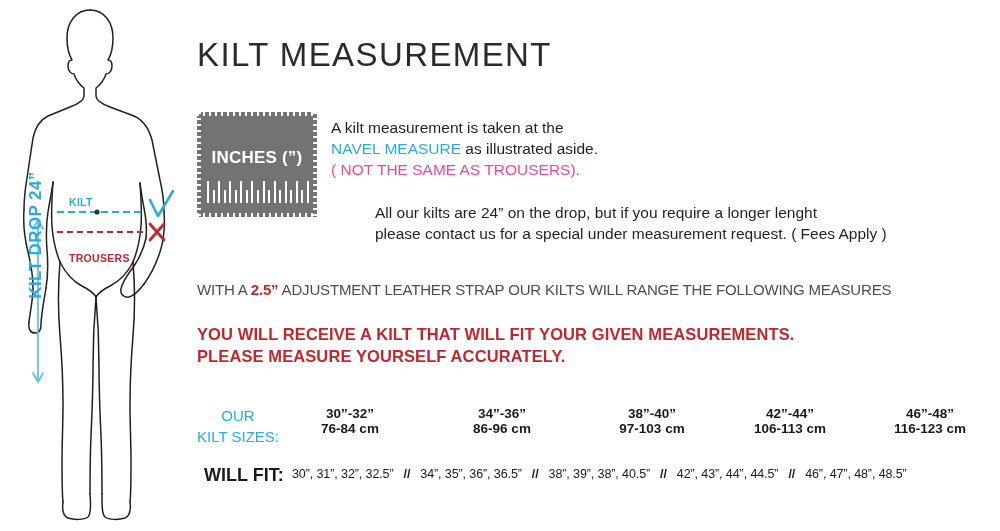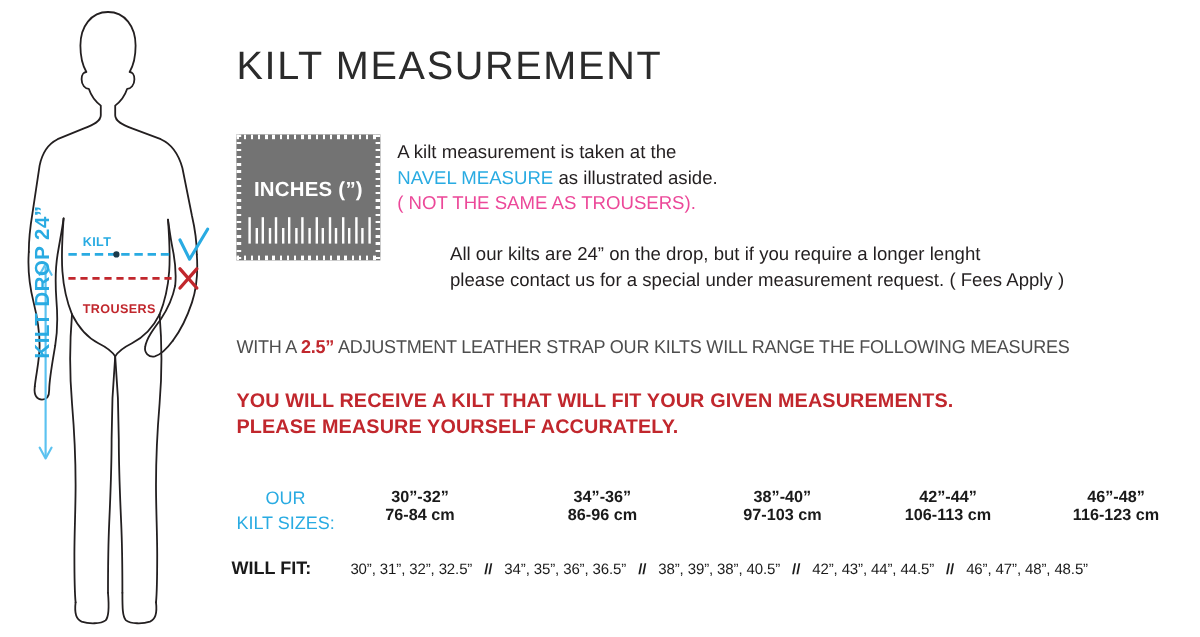--- a/index.html
+++ b/index.html
@@ -126,22 +126,22 @@
     text-align:center;
     font-size:13.5px;
     font-weight:bold;
     color:#1a1a1a;
     white-space:nowrap;
   }
   .size-col .inch{display:block;}
   .size-col .cm{display:block;margin-top:0;}
 
   #willfit-label{
-    position:absolute;left:193px;top:465px;
-    font-size:15px;font-weight:bold;color:#1a1a1a;white-space:nowrap;
+    position:absolute;left:204px;top:465px;
+    font-size:18px;font-weight:bold;color:#1a1a1a;white-space:nowrap;
   }
   #willfit-row{
     position:absolute;left:292px;top:467px;
     font-size:12.5px;color:#1a1a1a;white-space:nowrap;
     letter-spacing:-0.1px;
     text-align:right;
   }
   #willfit-row .grp{display:inline-block;}
   #willfit-row .sep{display:inline-block;padding:0 10px;font-weight:bold;}
 </style>

